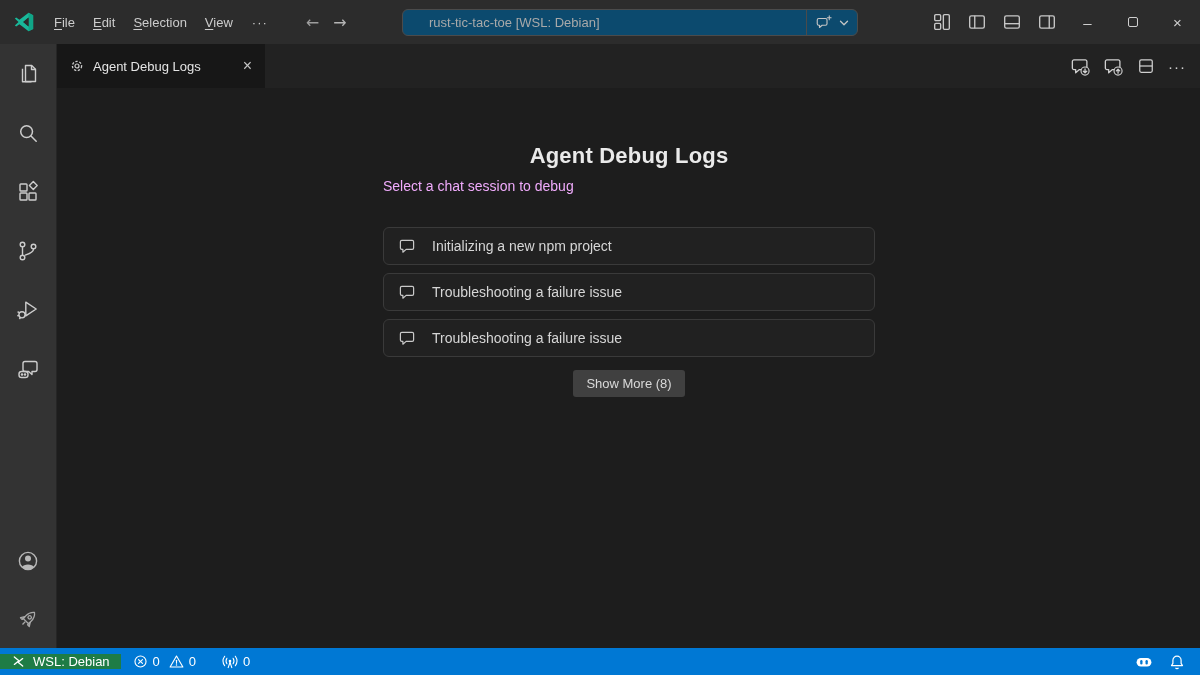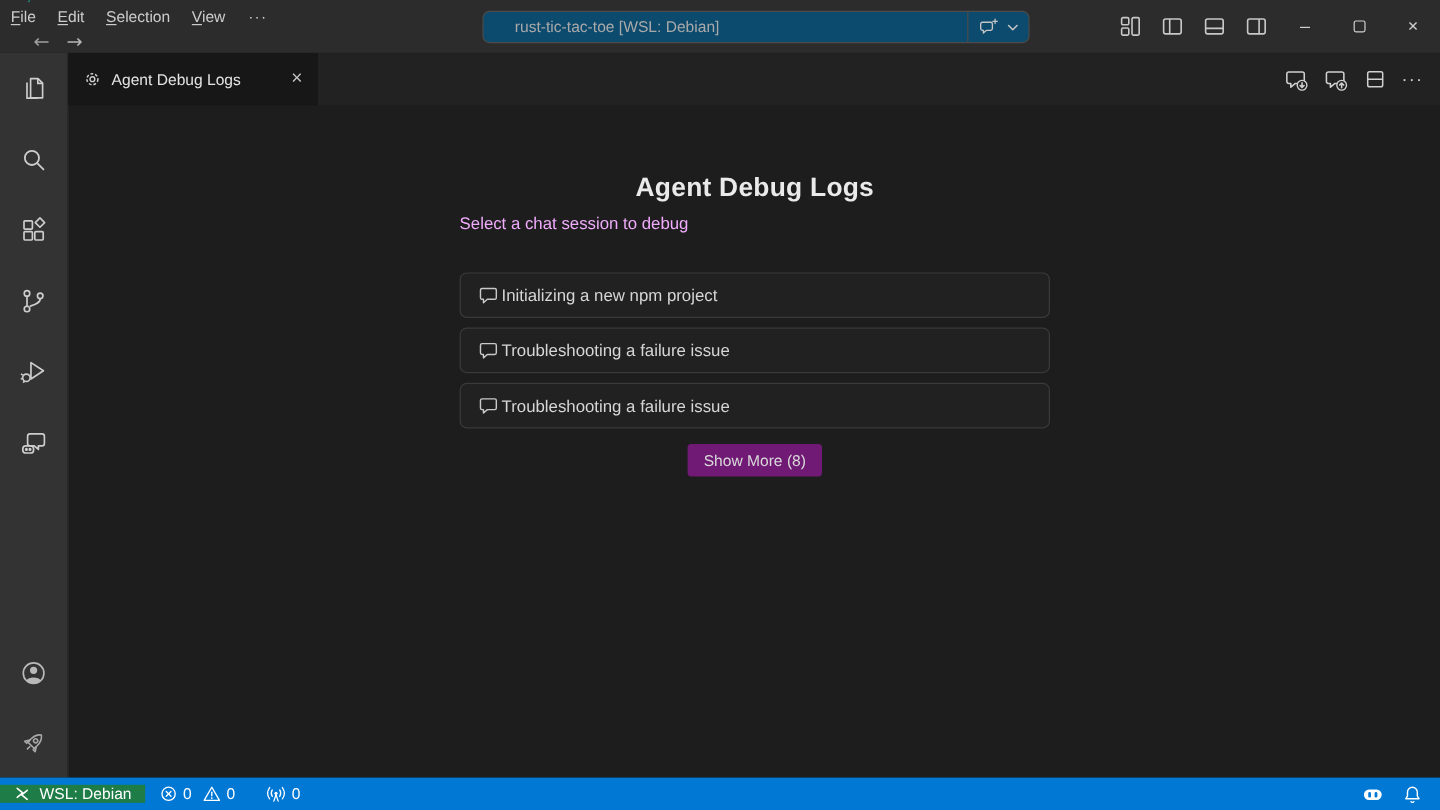--- a/index.html
+++ b/index.html
@@ -3,21 +3,21 @@
 <meta charset="utf-8">
 <style>
   * { margin:0; padding:0; box-sizing:border-box; }
   html,body { width:1200px; height:675px; overflow:hidden; background:#1d1d1d;
     font-family:"Liberation Sans","DejaVu Sans",sans-serif; }
   svg { display:block; }
   u { text-decoration:underline; text-underline-offset:2px; }
 
   
   .titlebar { position:absolute; top:0; left:0; width:1200px; height:44px;
-    background:#2c2c2c; display:flex; align-items:flex-start; z-index:5;flex-direction:column; }
+    background:#2c2c2c; display:flex; align-items:center; z-index:5; }
   .logo { width:22px; height:22px; margin:0 10px 0 13px; }
   .menus { display:flex; align-items:center; }
   .menu-item { padding:4px 9px; font-size:13px; color:#cccccc; border-radius:5px; cursor:default; }
   .menu-overflow { padding:4px 10px; font-size:13px; color:#cccccc; letter-spacing:1px; }
   .nav-arrows { display:flex; align-items:center; margin-left:28px; gap:14px; }
   .nav-arrow { font-size:16px; color:#9d9d9d; font-family:"DejaVu Sans",sans-serif; }
   .nav-arrow.fwd { color:#b5b5b5; }
   .command-center { position:absolute; left:402px; top:9px; width:456px; height:27px;
     background:#0c4a6e; border:1px solid #4b4b4b; border-radius:6px;
     display:flex; align-items:center; color:#a9a9a9; font-size:13px; }
@@ -51,24 +51,24 @@
 
   
   .editor { position:absolute; top:88px; left:58px; width:1142px; height:560px;
     background:#1d1d1d; }
   .content { width:492px; margin:0 auto; }
   .page-title { margin-top:55px; text-align:center; font-size:22px; font-weight:700;
     color:#eaeaea; letter-spacing:.2px; }
   .page-subtitle { margin-top:9px; font-size:14px; color:#f0abfc; }
   .session-list { margin-top:33px; }
   .session-card { height:38px; margin-bottom:8px; display:flex; align-items:center;
-    gap:2px; padding:0 14px; background:#212121; border:1px solid #3a3a3a;
+    gap:16px; padding:0 14px; background:#212121; border:1px solid #3a3a3a;
     border-radius:6px; color:#d6d6d6; font-size:14px; cursor:pointer; }
   .show-more-row { text-align:center; margin-top:13px; }
-  .show-more { display:inline-block; padding:6px 13px; background:#701a75;
+  .show-more { display:inline-block; padding:6px 13px; background:#404040;
     border-radius:3px; color:#d9d9d9; font-size:13px; cursor:pointer; }
 
   
   .statusbar { position:absolute; bottom:0; left:0; width:1200px; height:27px;
     background:#0078d4; display:flex; align-items:center; color:#ffffff; font-size:13px; }
   .sb-remote { background:#1e7c46; display:flex; align-items:center; gap:7px; padding:0 11px; }
   .sb-group { display:flex; align-items:center; gap:5px; padding:0 6px; }
   .sb-problems { margin-left:6px; }
   .sb-ports { margin-left:14px; }
   .sb-count { font-size:13px; }

